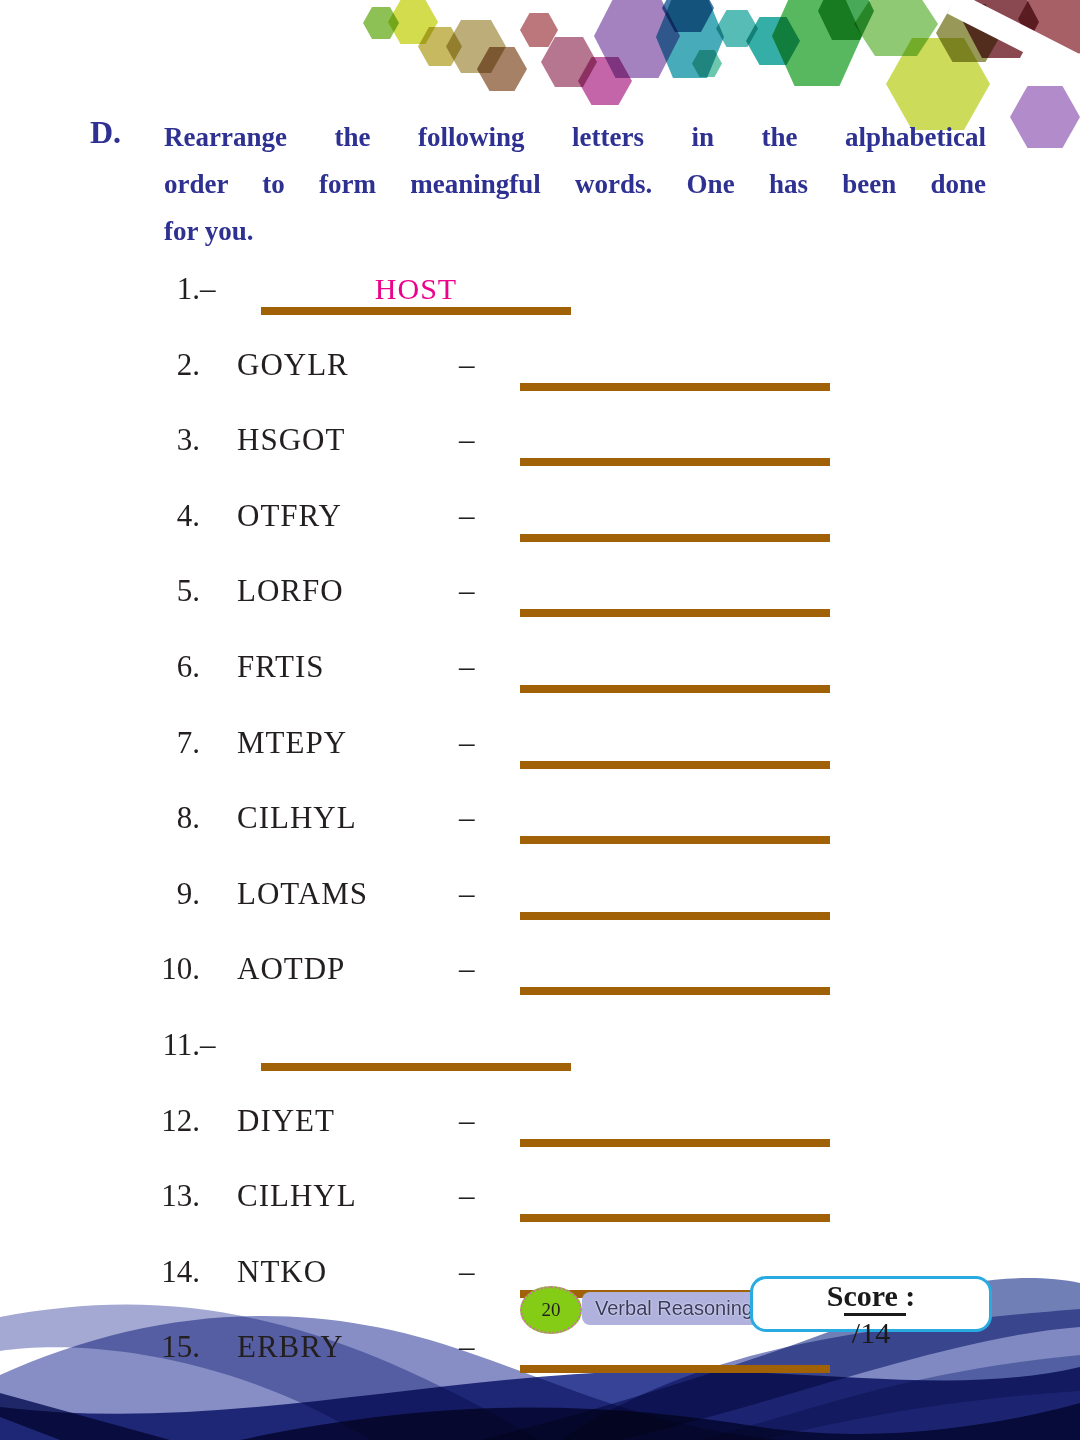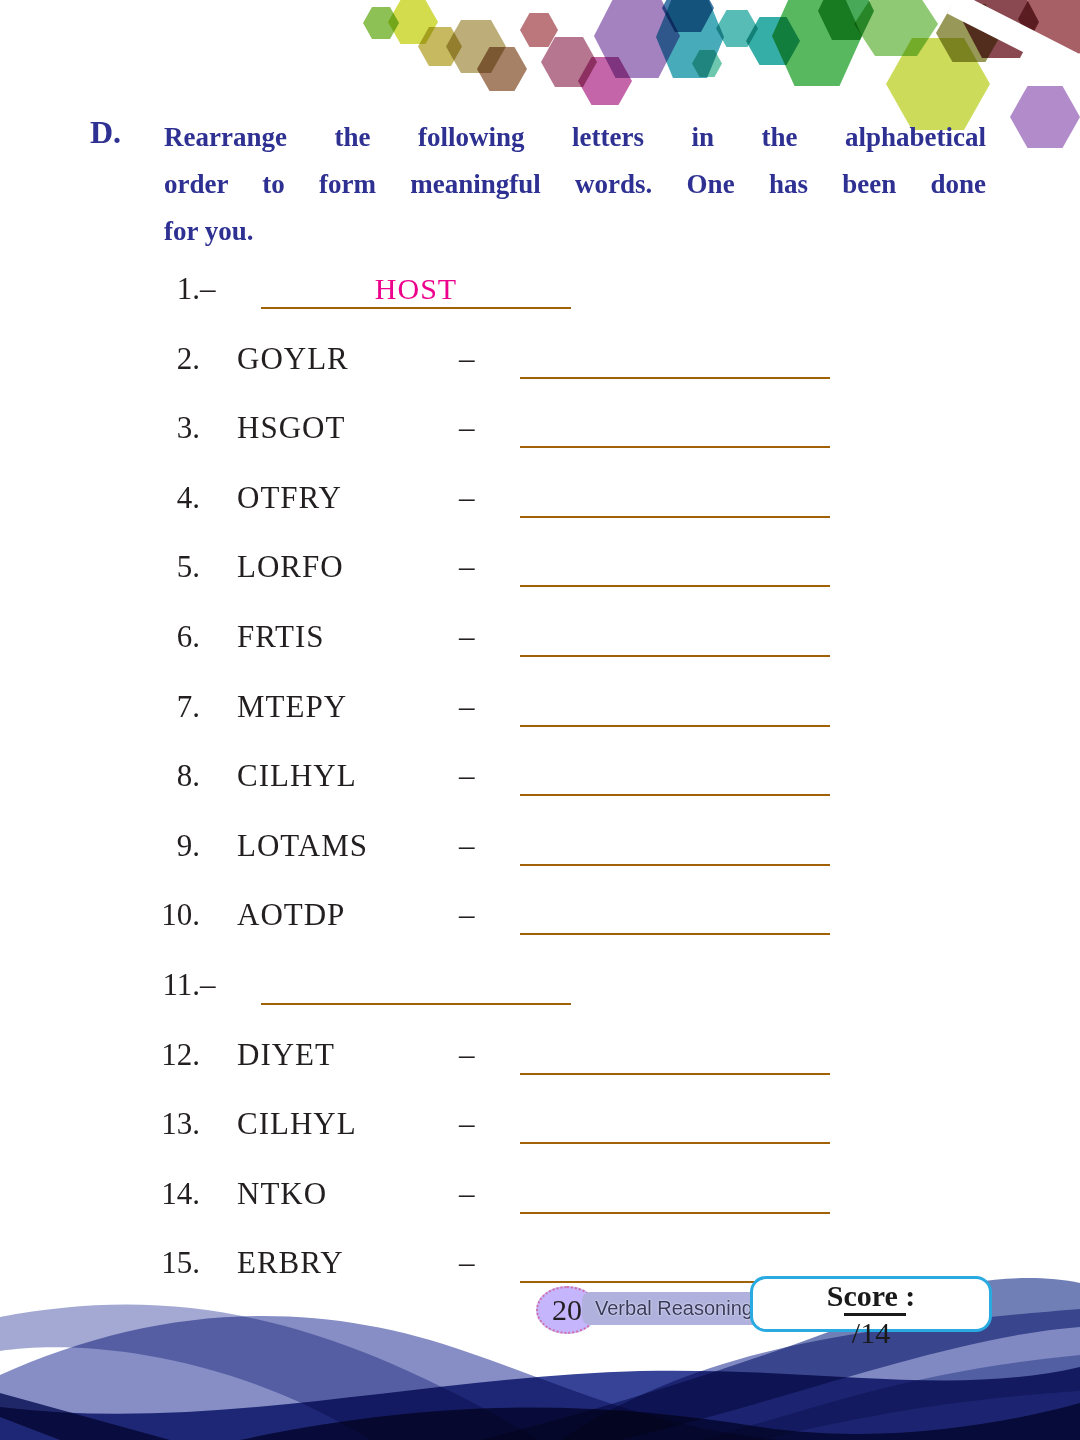--- a/index.html
+++ b/index.html
@@ -30,31 +30,31 @@
   }
   .instr-line{text-align:justify;text-align-last:justify;}
   .instr-line.last{text-align:left;text-align-last:left;letter-spacing:0;}
   
   .word-list{position:absolute;left:128px;top:271px;width:710px;z-index:4;}
   .row{display:flex;align-items:baseline;font-size:31px;line-height:36px;margin-bottom:31.6px;}
   .num{flex:0 0 72px;text-align:right;}
   .letters{margin-left:37px;flex:0 0 222px;letter-spacing:1px;}
   .dash{flex:0 0 61px;}
   .blank{
-    flex:0 0 310px;border-bottom:2px solid #a16207;text-align:center;
+    flex:0 0 310px;border-bottom:8px solid #a16207;text-align:center;
     min-height:36px;
   }
   .answer{color:#ec008c;font-size:30px;letter-spacing:1px;}
   
   .waves{position:absolute;left:0;bottom:0;width:1080px;height:165px;z-index:1;}
   .waves path{mix-blend-mode:multiply;}
   .page-oval{
-    position:absolute;left:536px;top:1286px;width:58px;height:44px;z-index:6;
-    background:#c4b5fd;border:2px dotted #cf6da8;border-radius:50%;
-    display:flex;align-items:center;justify-content:center;font-size:30px;color:#231f20;
+    position:absolute;left:520px;top:1286px;width:58px;height:44px;z-index:6;
+    background:#84cc16;border:2px dotted #cf6da8;border-radius:50%;
+    display:flex;align-items:center;justify-content:center;font-size:19px;color:#231f20;
   }
   .book-badge{
     position:absolute;left:582px;top:1292px;z-index:6;
     background:#b0b2dd;border-radius:8px;padding:5px 13px;
     font-family:"Liberation Sans",sans-serif;font-size:20px;color:#3a3a5c;
     text-shadow:0 0 2px #ffffff;
   }
   .score-box{
     position:absolute;left:750px;top:1276px;width:208px;height:50px;z-index:6;
     background:#ffffff;border:3px solid #29abe2;border-radius:16px;

